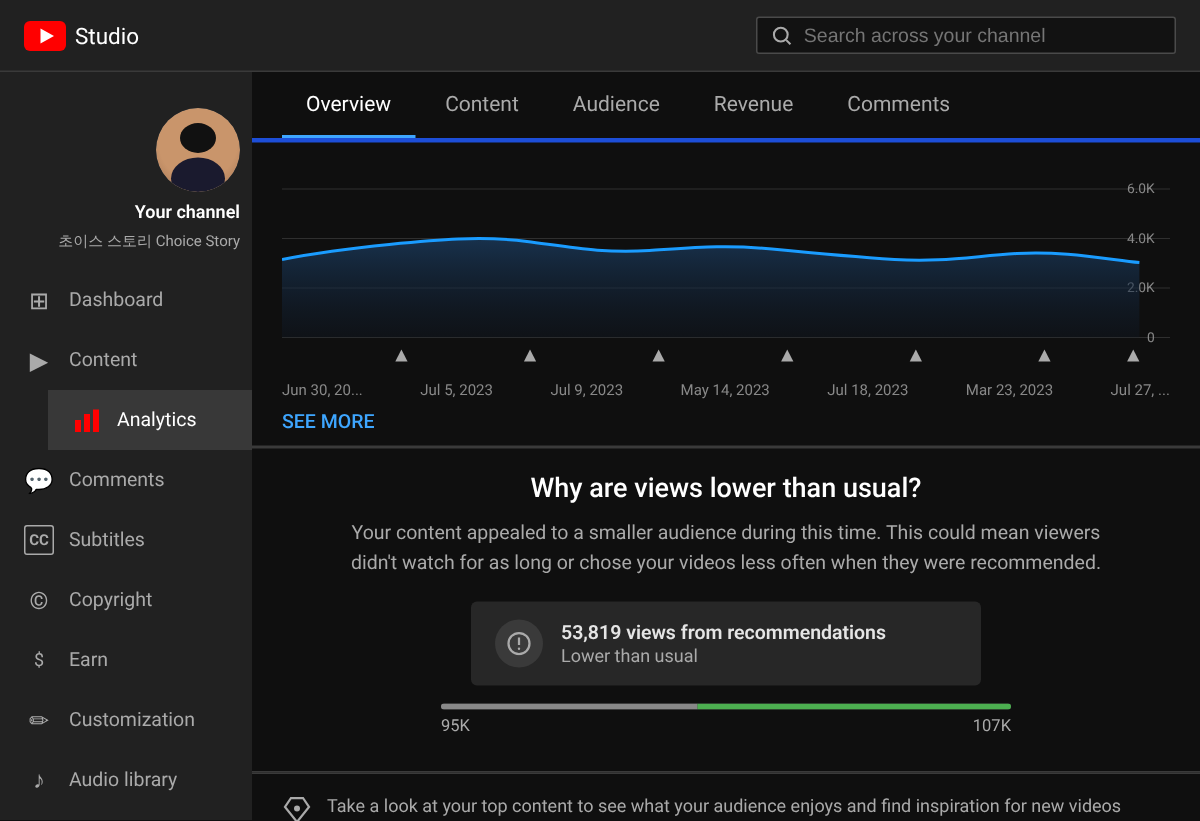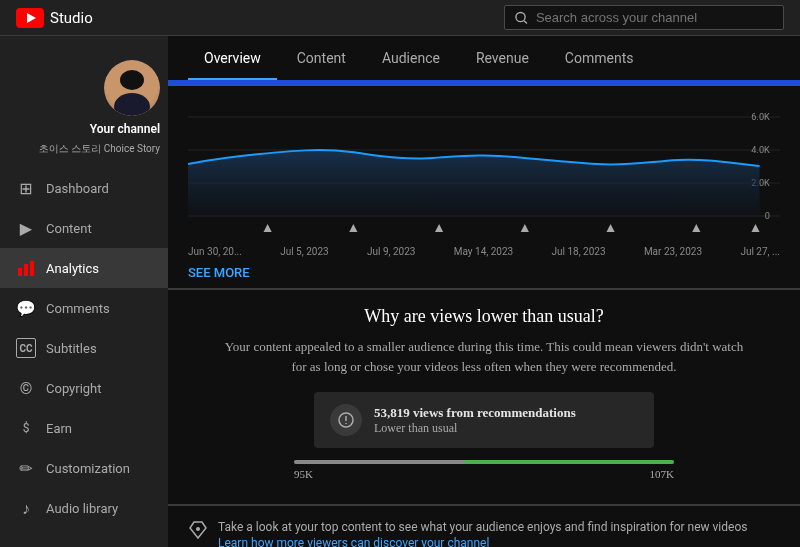--- a/index.html
+++ b/index.html
@@ -11,21 +11,21 @@
       width: 800px;
       height: 547px;
       overflow: hidden;
       display: flex;
       flex-direction: column;
     }
 
     
     .topbar {
       background: #212121;
-      height: 36px;
+      height: 48px;
       display: flex;
       align-items: center;
       padding: 0 16px;
       gap: 12px;
       flex-shrink: 0;
       border-bottom: 1px solid #3a3a3a;
     }
     .logo-area {
       display: flex;
       align-items: center;
@@ -141,20 +141,21 @@
       padding: 10px 16px;
       cursor: pointer;
       color: #aaa;
       font-size: 13px;
       border-radius: 0;
       transition: background 0.1s;
     }
     .nav-item.active {
       color: #fff;
       background: #383838;
+      margin-left: 32px;
     }
     .nav-item.active .nav-icon { color: #ff0000; }
     .nav-icon {
       width: 20px;
       height: 20px;
       display: flex;
       align-items: center;
       justify-content: center;
       font-size: 16px;
       flex-shrink: 0;
@@ -165,21 +166,21 @@
     .main {
       flex: 1;
       background: #0f0f0f;
       overflow-y: auto;
       padding: 0;
     }
 
     
     .tabs {
       display: flex;
-      border-bottom: 6px solid #1d4ed8;
+      border-bottom: 3px solid #1d4ed8;
       padding: 0 20px;
       gap: 4px;
     }
     .tab {
       padding: 14px 16px 12px;
       font-size: 14px;
       color: #aaa;
       cursor: pointer;
       position: relative;
       border-bottom: 2px solid transparent;
@@ -216,21 +217,20 @@
       font-weight: 500;
       cursor: pointer;
       padding: 8px 0 0;
       display: inline-block;
     }
 
     
     .insight-section {
       padding: 16px 20px;
       border-top: 1px solid #3a3a3a;
-      font-family: Liberation Serif, serif;
     }
     .insight-title {
       font-size: 18px;
       font-weight: 500;
       color: #fff;
       text-align: center;
       margin-bottom: 10px;
     }
     .insight-desc {
       font-size: 13px;

